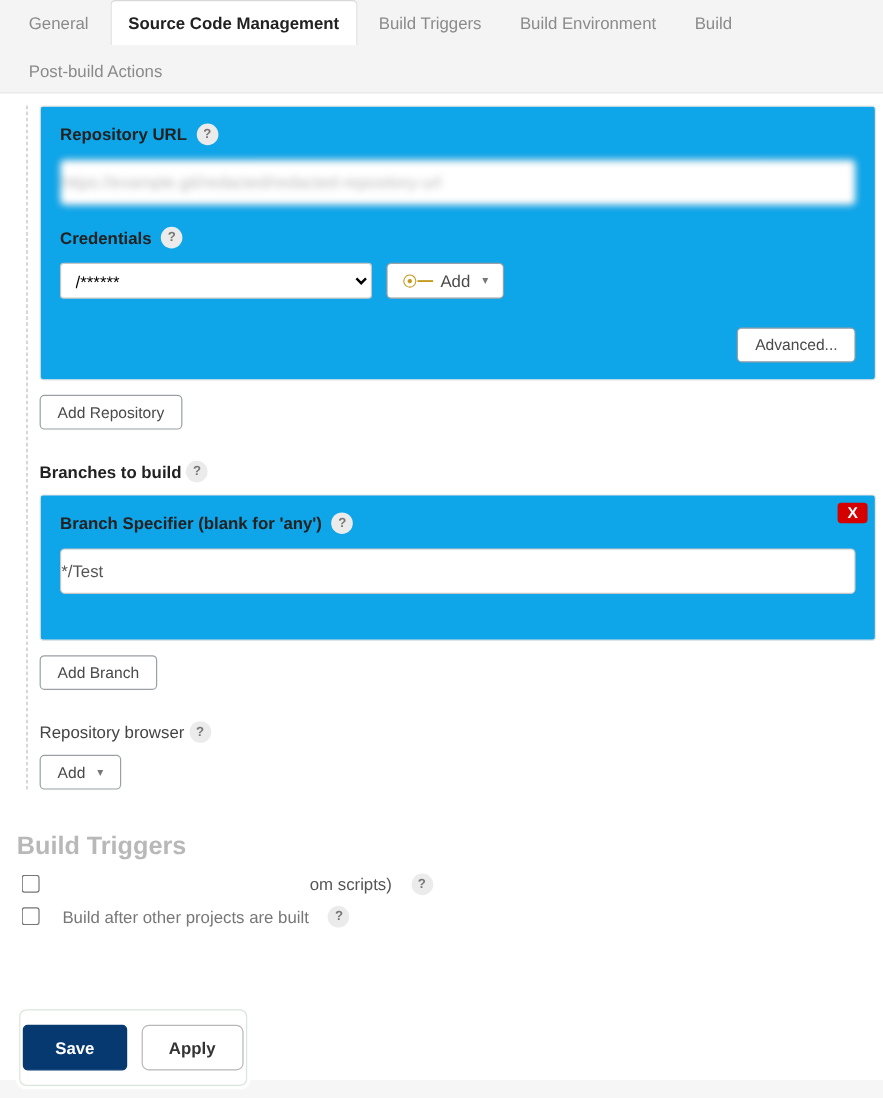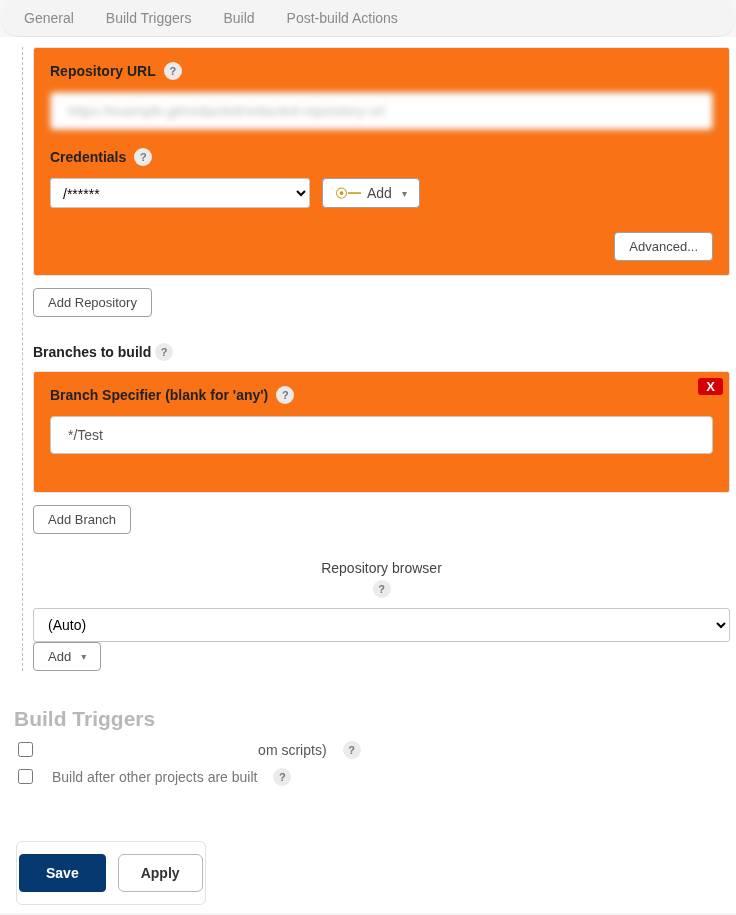--- a/index.html
+++ b/index.html
@@ -1,26 +1,26 @@
 <!DOCTYPE html>
 <html><head>
 <meta charset="utf-8">
 <style>
   * { box-sizing: border-box; font-family: -apple-system, BlinkMacSystemFont, "Segoe UI", Helvetica, Arial, sans-serif; }
   body { margin: 0; background: #f6f6f6; color: #333; width: 736px; }
-  .tabs-bar { background: #f4f4f4; border-bottom: 1px solid #e5e5e5; padding: 0 10px; display: flex; flex-wrap: wrap; align-items: center; gap: 4px; border-radius: 24px; }
+  .tabs-bar { background: #f4f4f4; border-bottom: 1px solid #e5e5e5; padding: 0 10px; display: flex; flex-wrap: wrap; align-items: center; gap: 4px; }
   .tab { padding: 10px 14px; color: #8a8a8a; cursor: pointer; font-size: 14px; }
   .tab.active { background: #fff; color: #222; font-weight: 600; border: 1px solid #d8d8d8; border-bottom-color: #fff; border-radius: 4px 4px 0 0; margin-bottom: -1px; }
   .content { background: #fff; padding: 10px 6px 120px 6px; }
   .dashed-wrap { border-left: 1px dashed #bdbdbd; margin-left: 16px; padding-left: 10px; }
-  .panel { border: 1px solid #e5e5e5; border-radius: 3px; padding: 14px 16px; margin-bottom: 6px; background: #f97316; position: relative; }
+  .panel { border: 1px solid #e5e5e5; border-radius: 3px; padding: 14px 16px; margin-bottom: 6px; background: #0ea5e9; position: relative; }
   .field-row { margin-bottom: 18px; }
   .field-label { font-weight: 700; font-size: 14px; color: #222; display: inline-flex; align-items: center; gap: 8px; margin-bottom: 12px; }
   .help-icon { display: inline-flex; width: 18px; height: 18px; border-radius: 50%; background: #ebebeb; color: #777; font-size: 11px; font-weight: 700; align-items: center; justify-content: center; cursor: pointer; }
-  .text-input { width: 100%; border: 1px solid #c6c6c6; border-radius: 4px; padding: 10px 17px; font-size: 14px; color: #555; box-shadow: inset 0 1px 1px rgba(0,0,0,0.03); }
+  .text-input { width: 100%; border: 1px solid #c6c6c6; border-radius: 4px; padding: 10px 0; font-size: 14px; color: #555; box-shadow: inset 0 1px 1px rgba(0,0,0,0.03); }
   .blurred { filter: blur(3px); color: #bbb; user-select: none; }
   .cred-row { display: flex; align-items: center; gap: 12px; }
   .select-native { border: 1px solid #c6c6c6; border-radius: 3px; padding: 6px 8px; font-size: 14px; background: #fff; min-width: 260px; height: 30px; }
   .btn { border: 1px solid #9aa0a6; border-radius: 4px; background: #fff; color: #4a4a4a; font-size: 14px; padding: 6px 12px; cursor: pointer; display: inline-flex; align-items: center; gap: 6px; }
   .btn.small { padding: 6px 14px; font-size: 13px; }
   .btn.dropdown::after { content: "▾"; font-size: 10px; margin-left: 4px; color: #777; }
   .key-icon { color: #c49b1e; font-size: 13px; }
   .right-row { display: flex; justify-content: flex-end; margin-top: 24px; }
   .section-title { font-weight: 700; font-size: 14px; color: #222; margin: 26px 0 10px 0; display: flex; align-items: center; gap: 4px; }
   .section-title-nb { font-weight: 400; color: #444; }
@@ -34,21 +34,23 @@
   .btn-primary { background: #063970; color: #fff; border: 1px solid #063970; border-radius: 4px; padding: 10px 26px; font-size: 14px; font-weight: 600; cursor: pointer; }
   .btn-secondary { background: #fff; color: #333; border: 1px solid #b7b7b7; border-radius: 6px; padding: 10px 22px; font-size: 14px; font-weight: 600; cursor: pointer; }
   .obscured-text { color: #777; }
   .cred-option-blur { filter: blur(2px); }
 </style>
 </head>
 <body>
 
 <div class="tabs-bar">
   <div class="tab">General</div>
+  <div class="tab active">Source Code Management</div>
   <div class="tab">Build Triggers</div>
+  <div class="tab">Build Environment</div>
   <div class="tab">Build</div>
   <div class="tab" style="flex-basis:100%;max-width:max-content;">Post-build Actions</div>
 </div>
 
 <div class="content">
   <div class="dashed-wrap">
 
     
     <div class="panel">
       <div class="field-row">
@@ -91,27 +93,24 @@
       <div class="field-label">
         <span>Branch Specifier (blank for 'any')</span>
         <span class="help-icon">?</span>
       </div>
       <input type="text" class="text-input" value="*/Test" style="">
       <div style="height:24px;"></div>
     </div>
     <button class="btn small" style="margin-top:6px;">Add Branch</button>
 
     
-    <div class="section-title section-title-nb" style="font-weight:400;flex-direction:column;">
+    <div class="section-title section-title-nb" style="font-weight:400;">
       <span>Repository browser</span>
       <span class="help-icon">?</span>
     </div>
-    <select class="repo-browser-select">
-      <option>(Auto)</option>
-    </select>
 
     
     <button class="btn small dropdown">
       <span>Add</span>
     </button>
 
   </div>
 
   <div class="build-triggers-block">
     <div class="cut-heading">Build Triggers</div>

